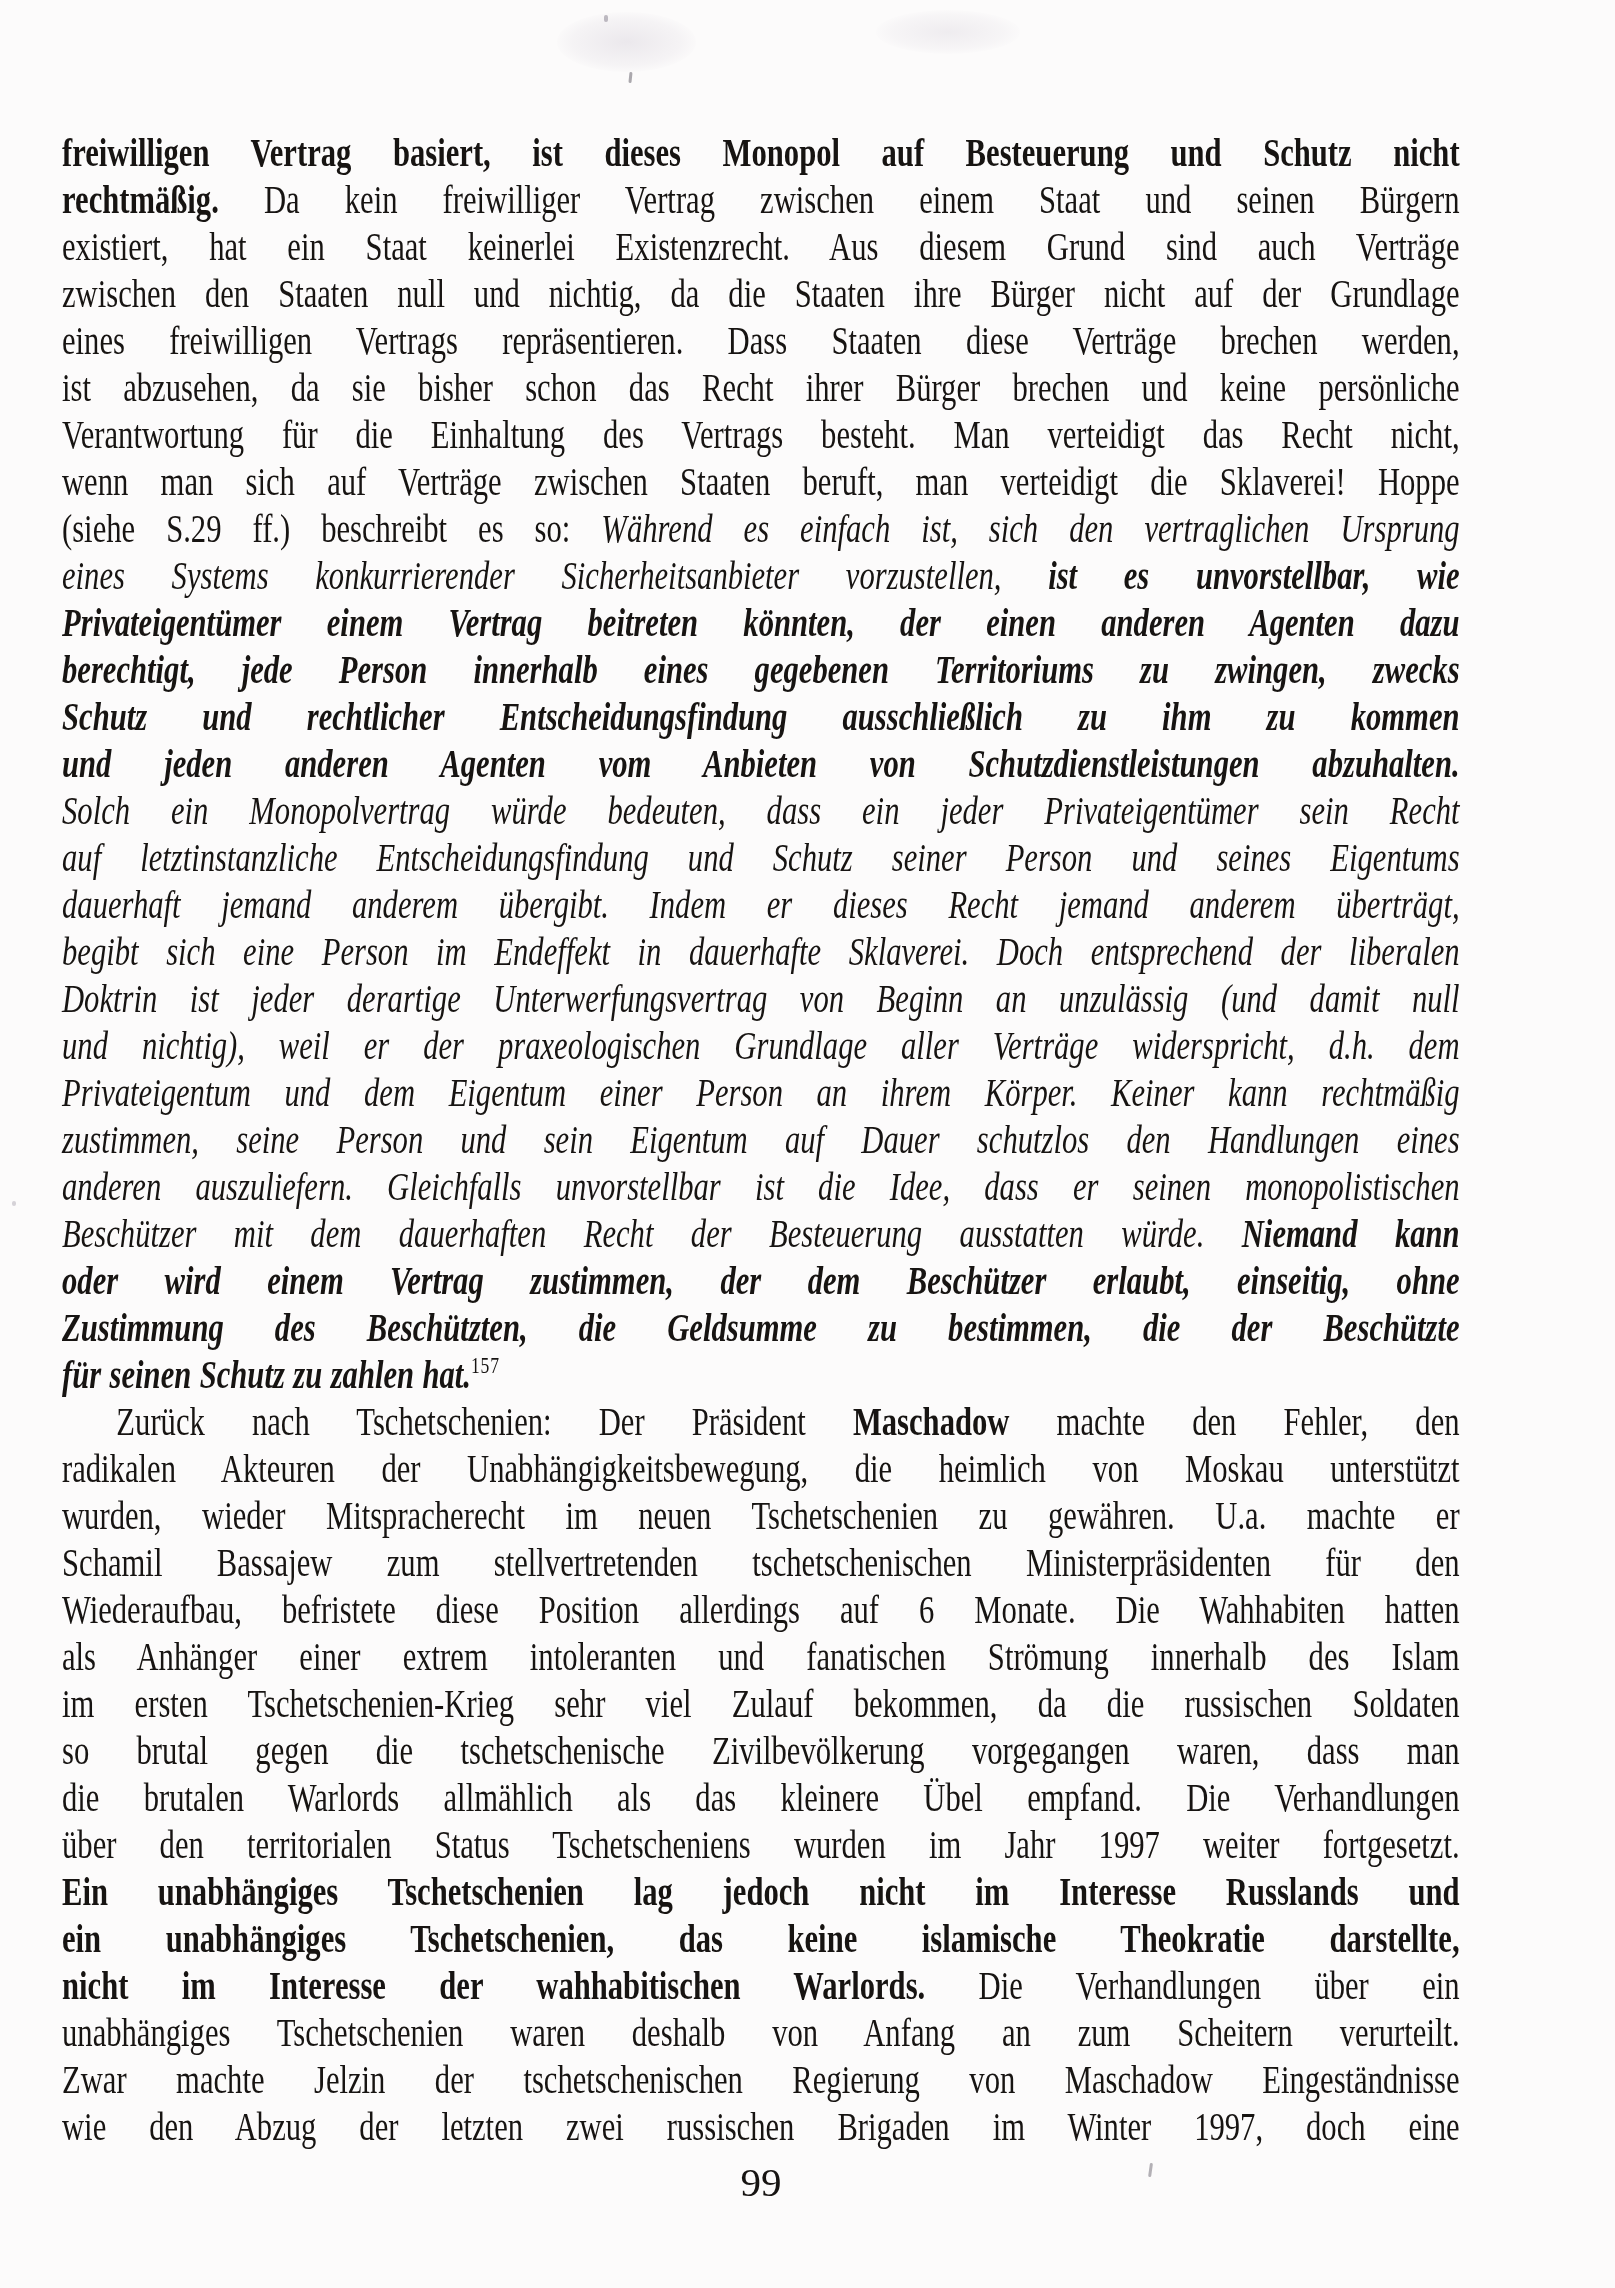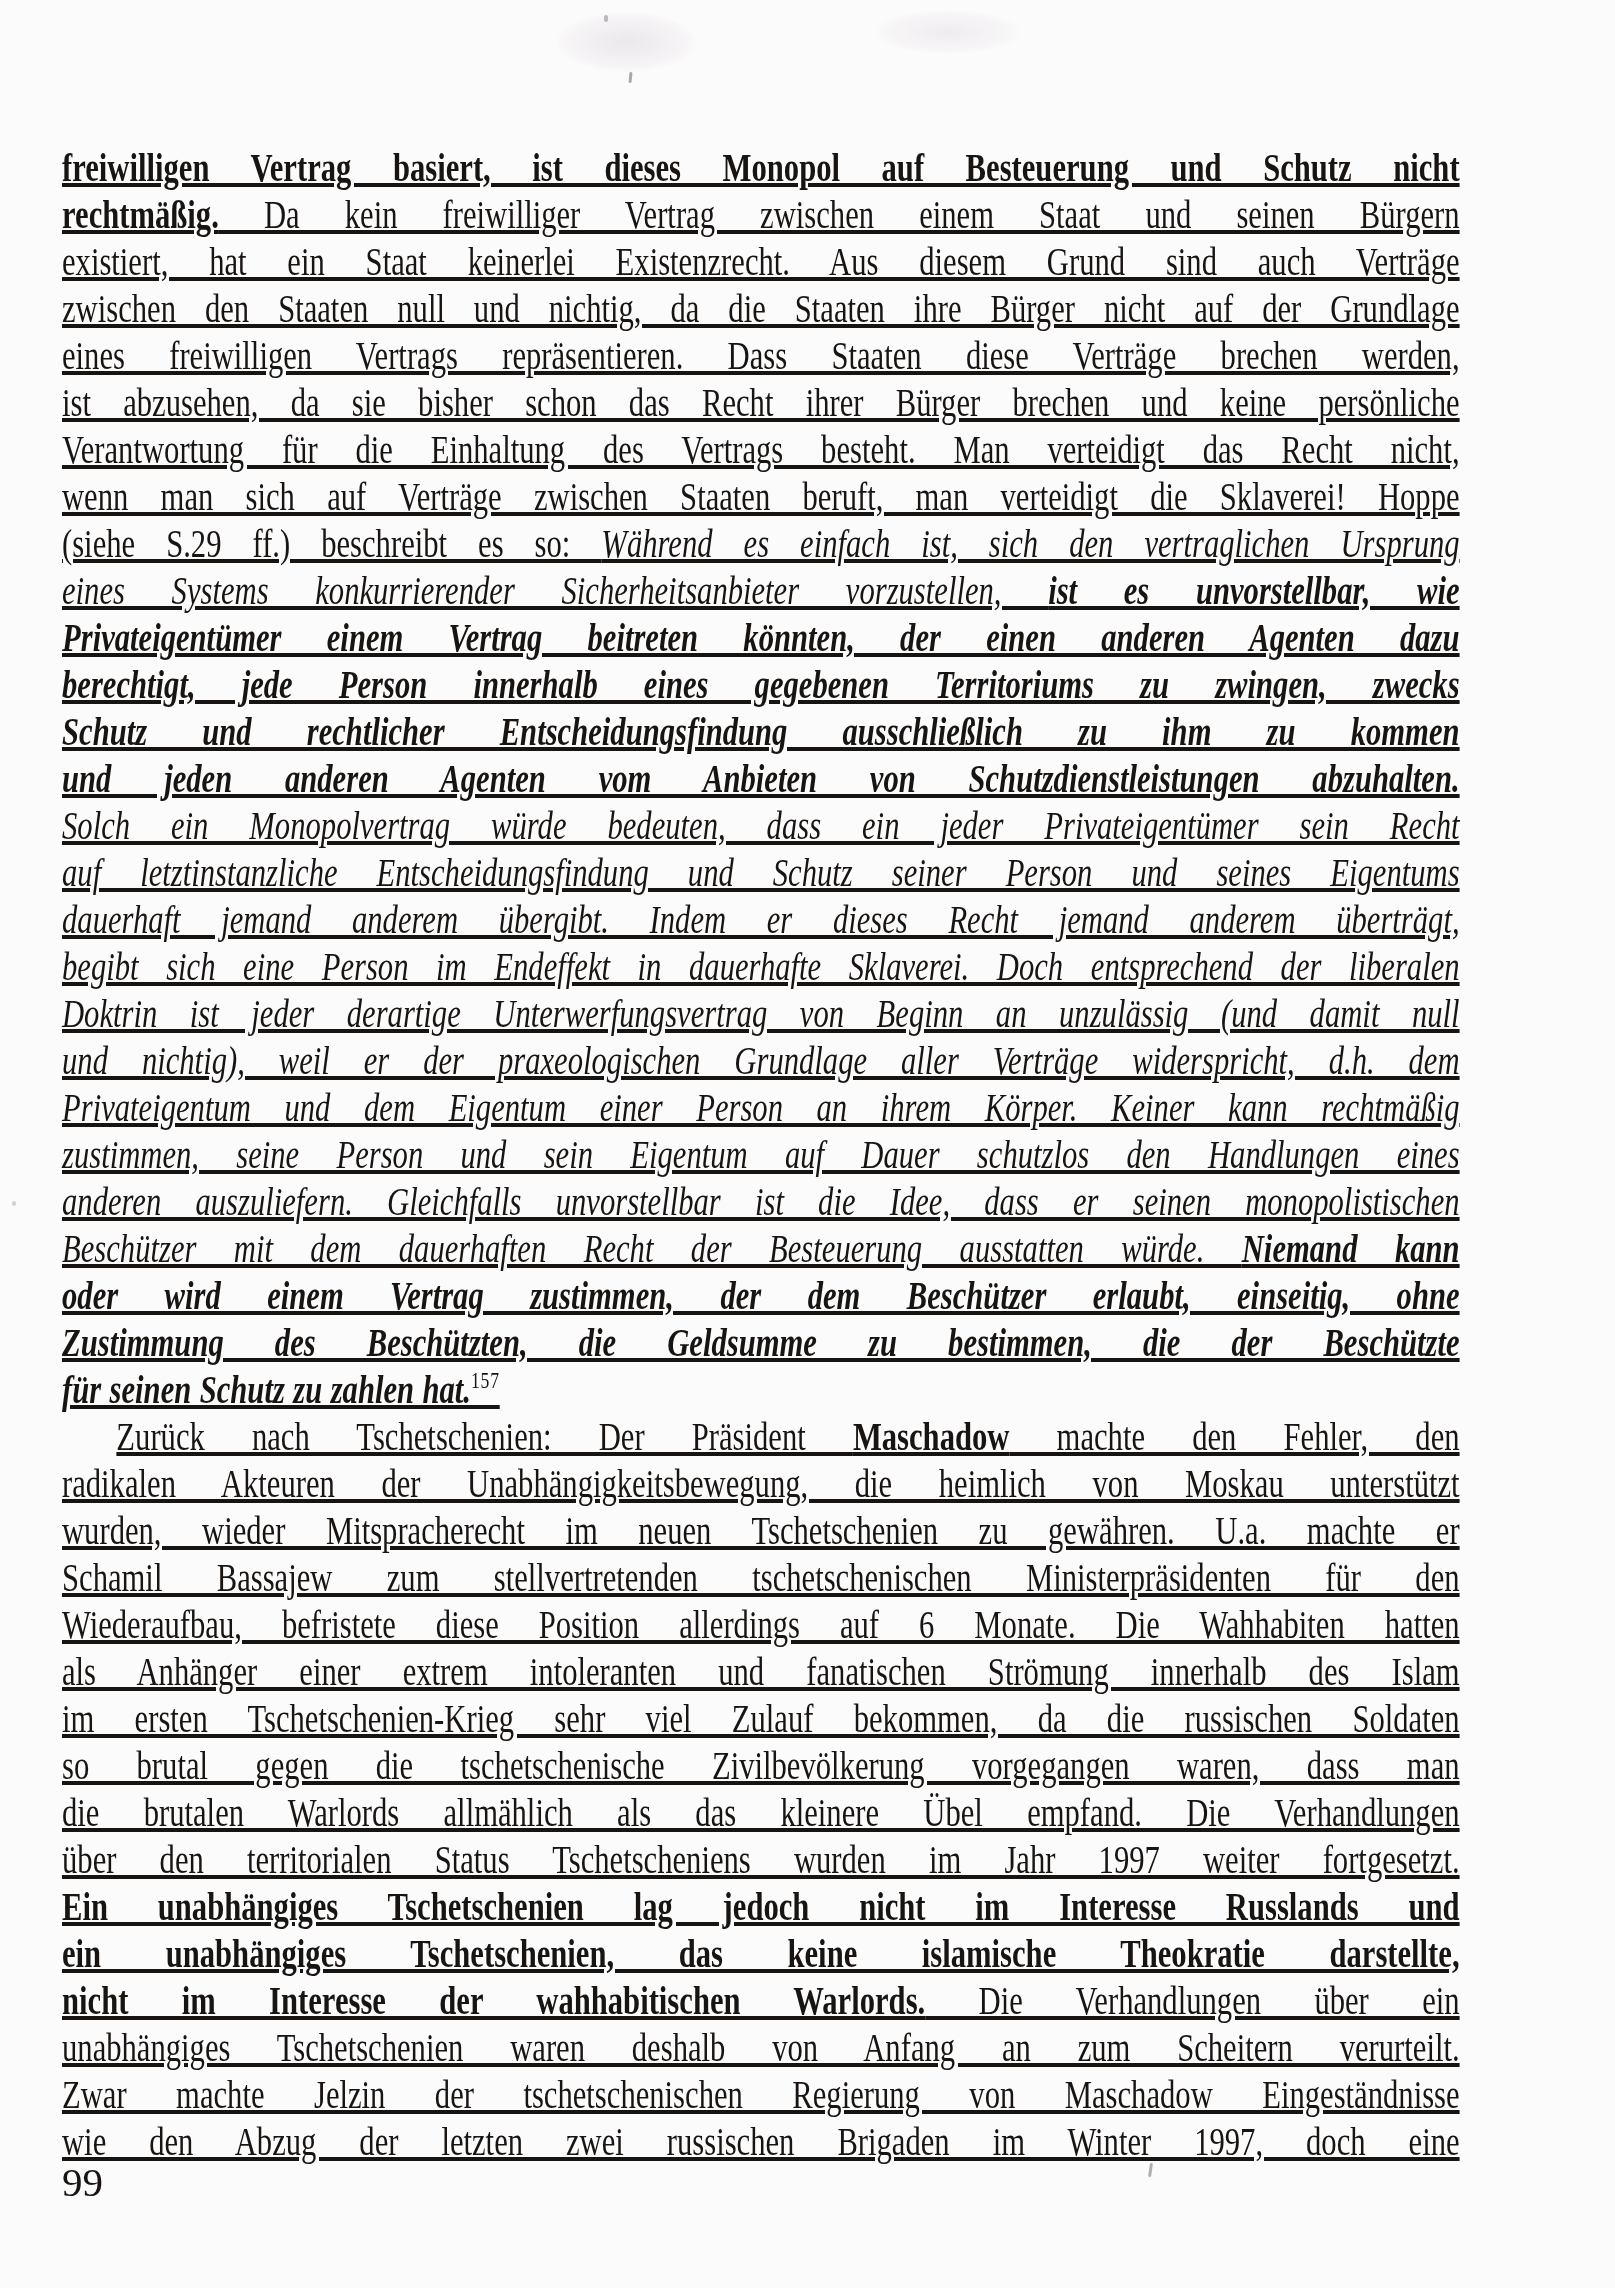--- a/index.html
+++ b/index.html
@@ -5,21 +5,21 @@
   html,body { margin:0; padding:0; background:#dddddd; }
   .page {
     position:relative;
     width:1616px; height:2288px;
     margin:0 auto;
     background:#fcfbfb;
     overflow:hidden;
     font-family:"Liberation Serif", serif;
     color:#171412;
   }
-  .text-block { position:absolute; left:62px; top:144px; width:1398px;text-decoration:underline; }
+  .text-block { position:absolute; left:62px; top:129px; width:1398px; }
   .text-inner {
     width:1825px;
     transform:scaleX(0.7658);
     transform-origin:0 0;
   }
   .line {
     height:47px;
     line-height:47px;
     font-size:40px;
     text-align:justify;
@@ -37,21 +37,21 @@
     font-weight:normal;
     font-style:normal;
     position:relative;
     top:-15.4px;
     letter-spacing:1px;
   }
   .page-num {
     position:absolute;
     left:62px; top:2158px;
     width:1398px;
-    text-align:left;
+    text-align:center;
     font-size:41px;
     line-height:48px;
   }
   
   .smudge {
     position:absolute;
     border-radius:50%;
     pointer-events:none;
   }
   .smudge-1 {

